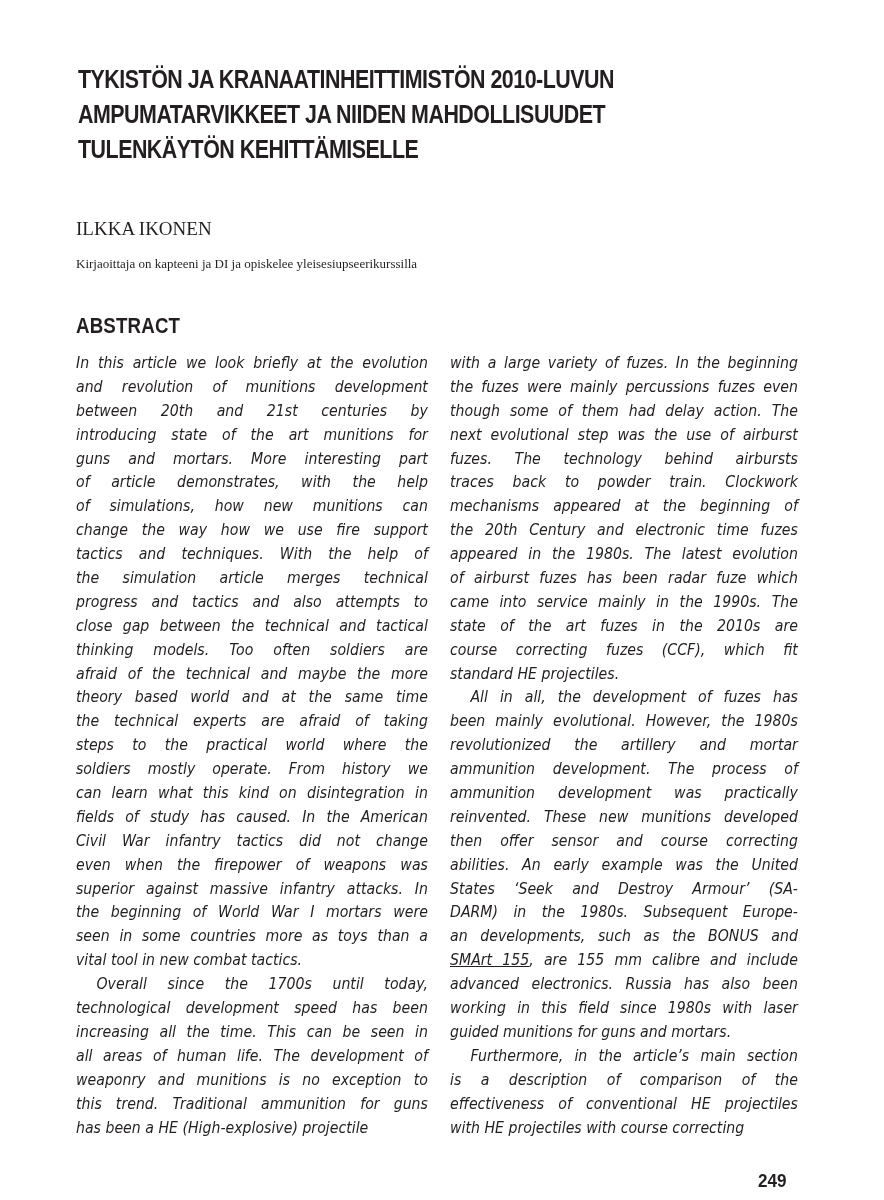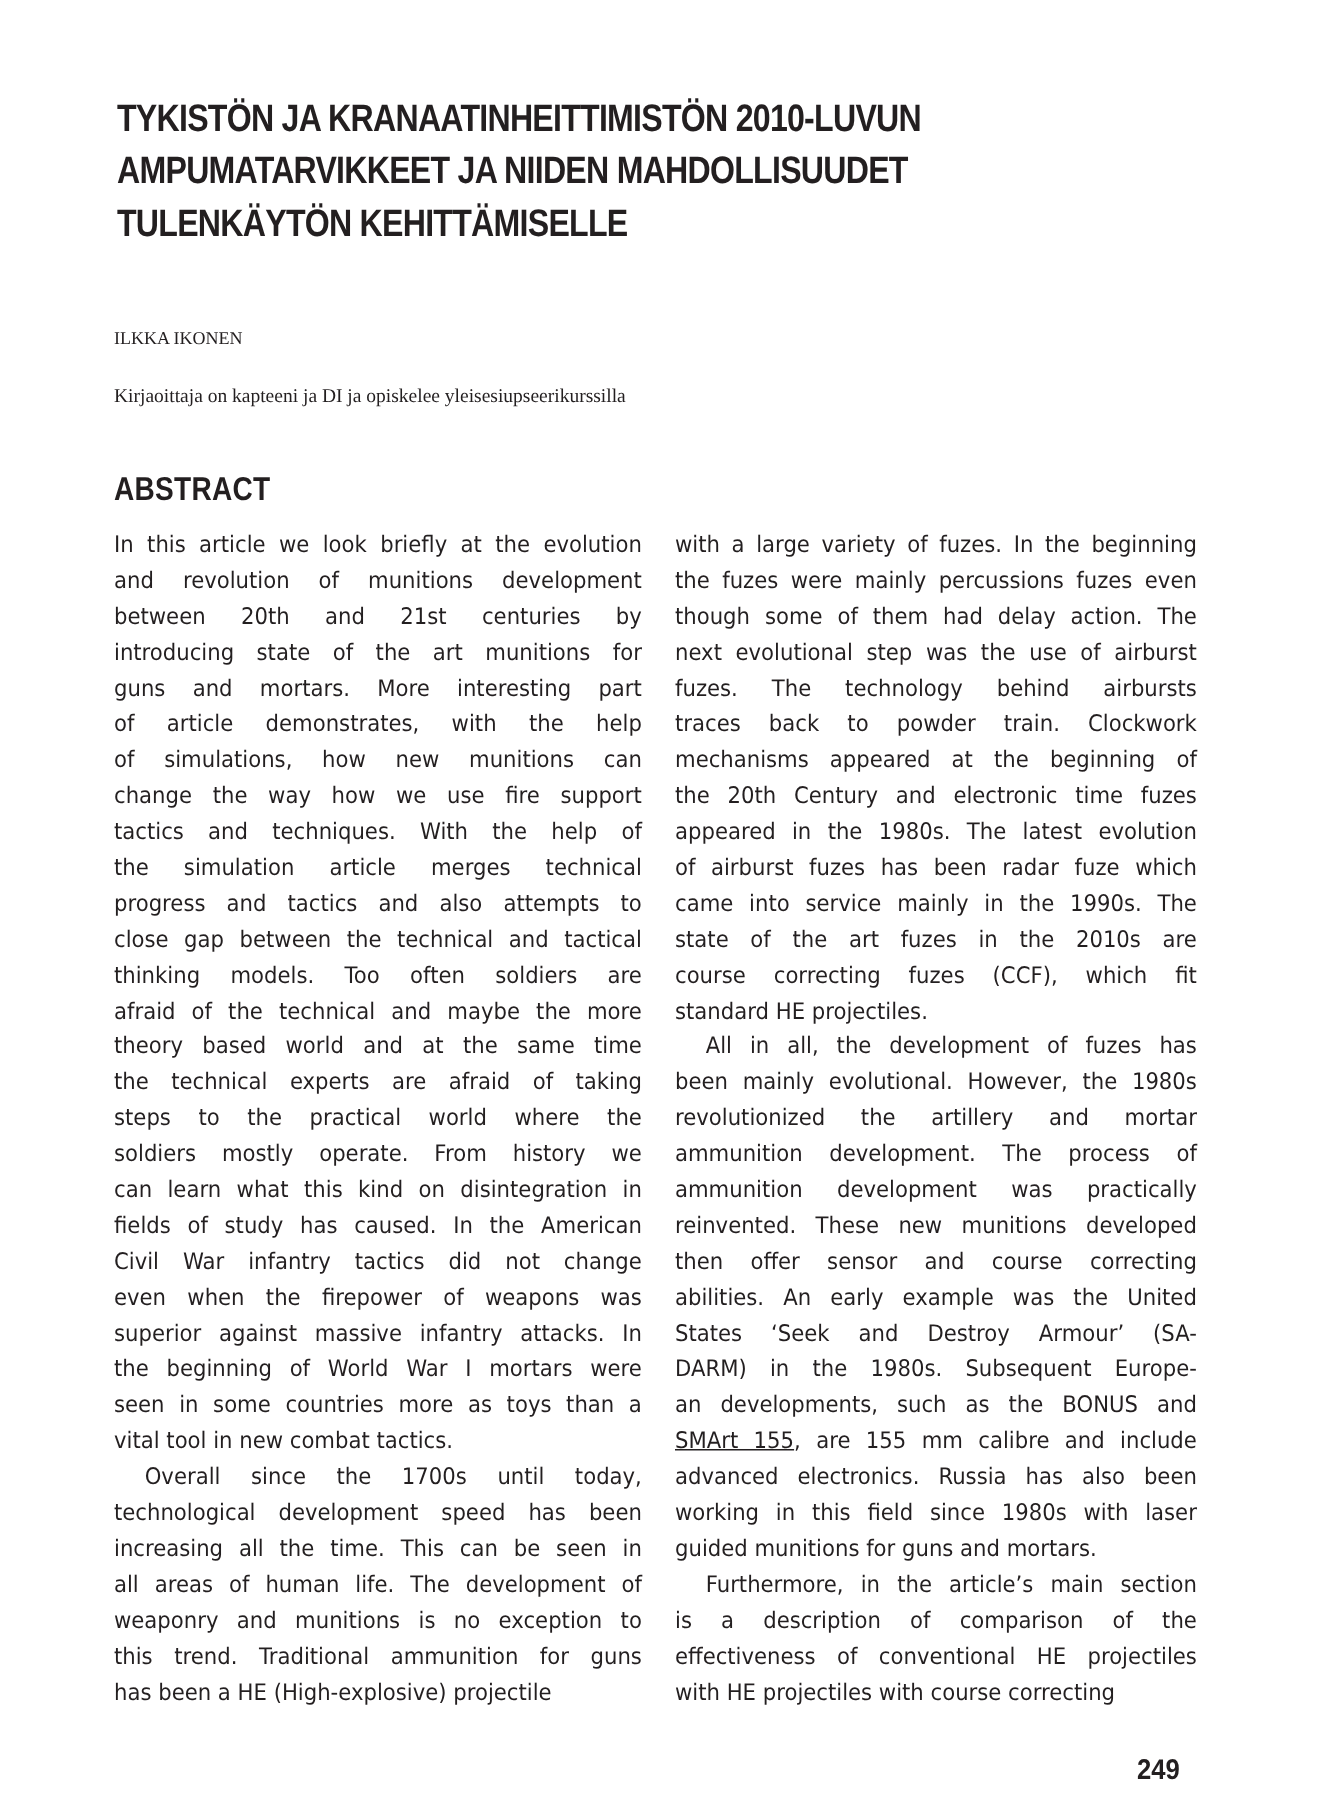--- a/index.html
+++ b/index.html
@@ -6,34 +6,34 @@
   body { width: 884px; height: 1200px; position: relative; overflow: hidden; color: #231f20; }
   .title {
     position: absolute; left: 78px; top: 62px; width: 700px;
     font-family: "Liberation Sans", sans-serif; font-weight: bold;
     font-size: 25.5px; line-height: 35px; letter-spacing: -0.6px;
     transform: scaleX(0.84); transform-origin: left top; white-space: nowrap;
   }
   .title div { display: block; }
   .author {
     position: absolute; left: 76px; top: 218px;
-    font-family: "Liberation Serif", serif; font-size: 12px; letter-spacing: 0px;
+    font-family: "Liberation Serif", serif; font-size: 19px; letter-spacing: 0px;
   }
   .affil {
     position: absolute; left: 76px; top: 256px;
     font-family: "Liberation Serif", serif; font-size: 13px;
   }
   .abstract-heading {
     position: absolute; left: 76px; top: 313px;
     font-family: "Liberation Sans", sans-serif; font-weight: bold; font-size: 22px;
     transform: scaleX(0.85); transform-origin: left top; letter-spacing: 0.2px;
   }
   .col {
     position: absolute; top: 352px; width: 352px;
-    font-family: "DejaVu Sans", sans-serif; font-size: 15.2px;
+    font-family: "DejaVu Sans", sans-serif; font-size: 15.2px; font-style: italic;
   }
   .col-left { left: 76px; }
   .col-right { left: 450px; width: 348px; }
   .line {
     height: 23.9px; line-height: 23.9px; text-align: justify; text-align-last: justify;
     white-space: nowrap; overflow: visible;
     transform: scaleX(0.93); transform-origin: left center; width: 107.5%;
   }
   .line.last { text-align-last: left; }
   .line.indent { text-indent: 22px; }

